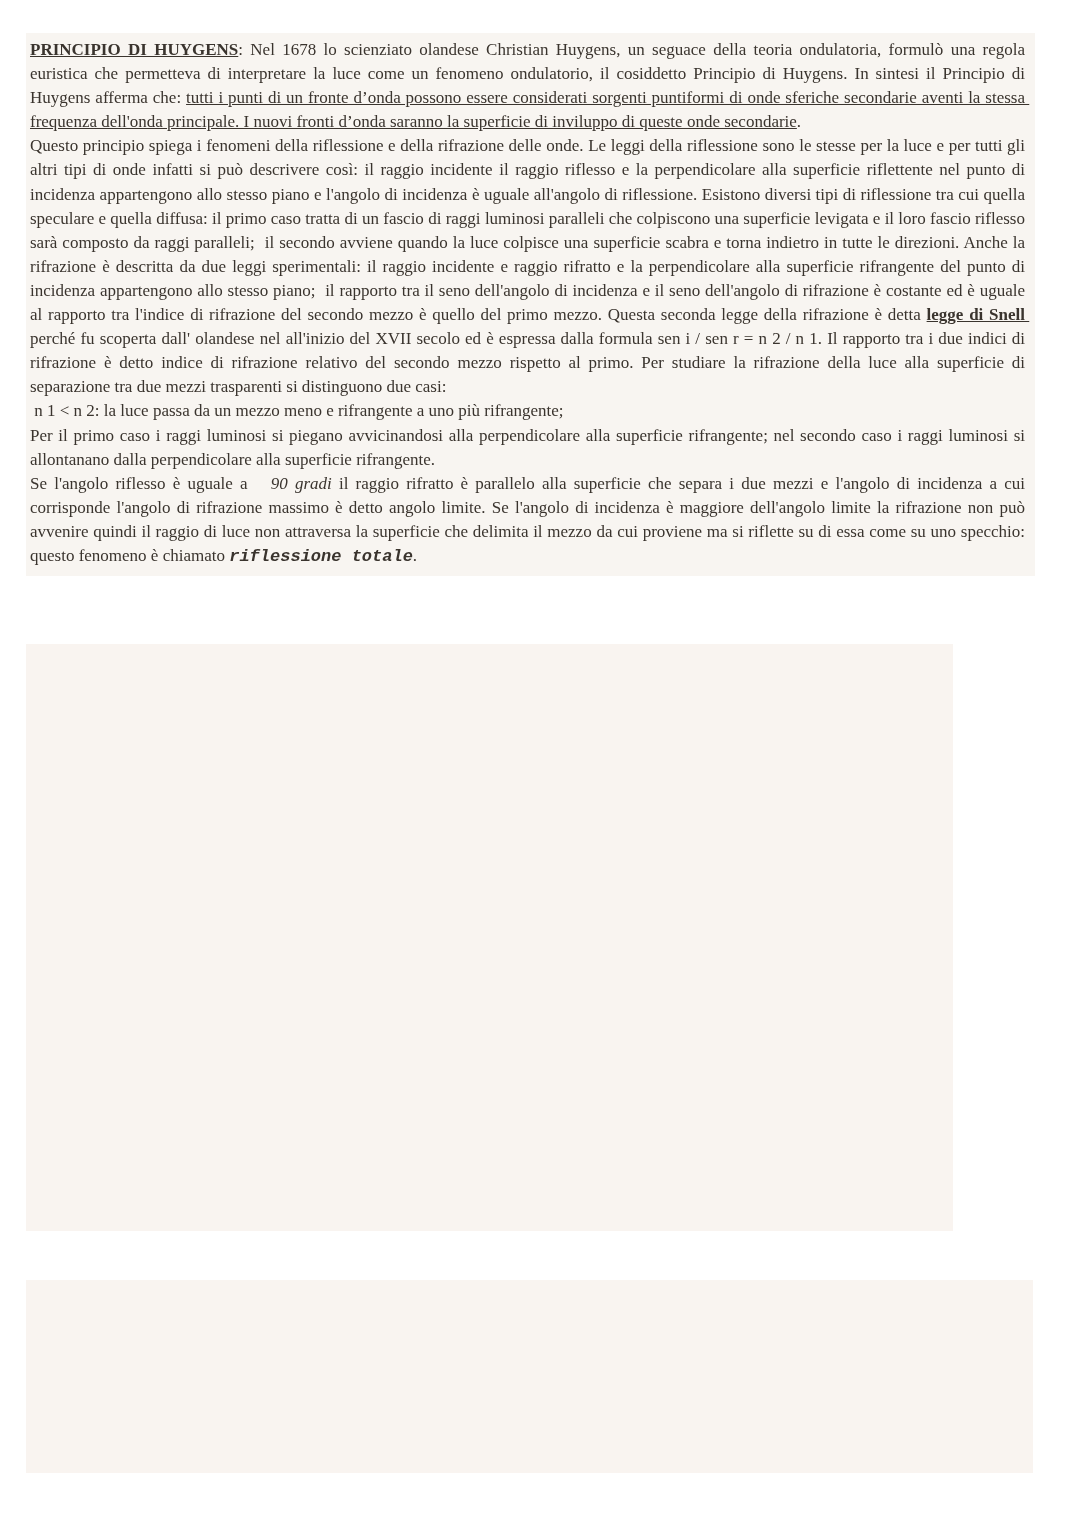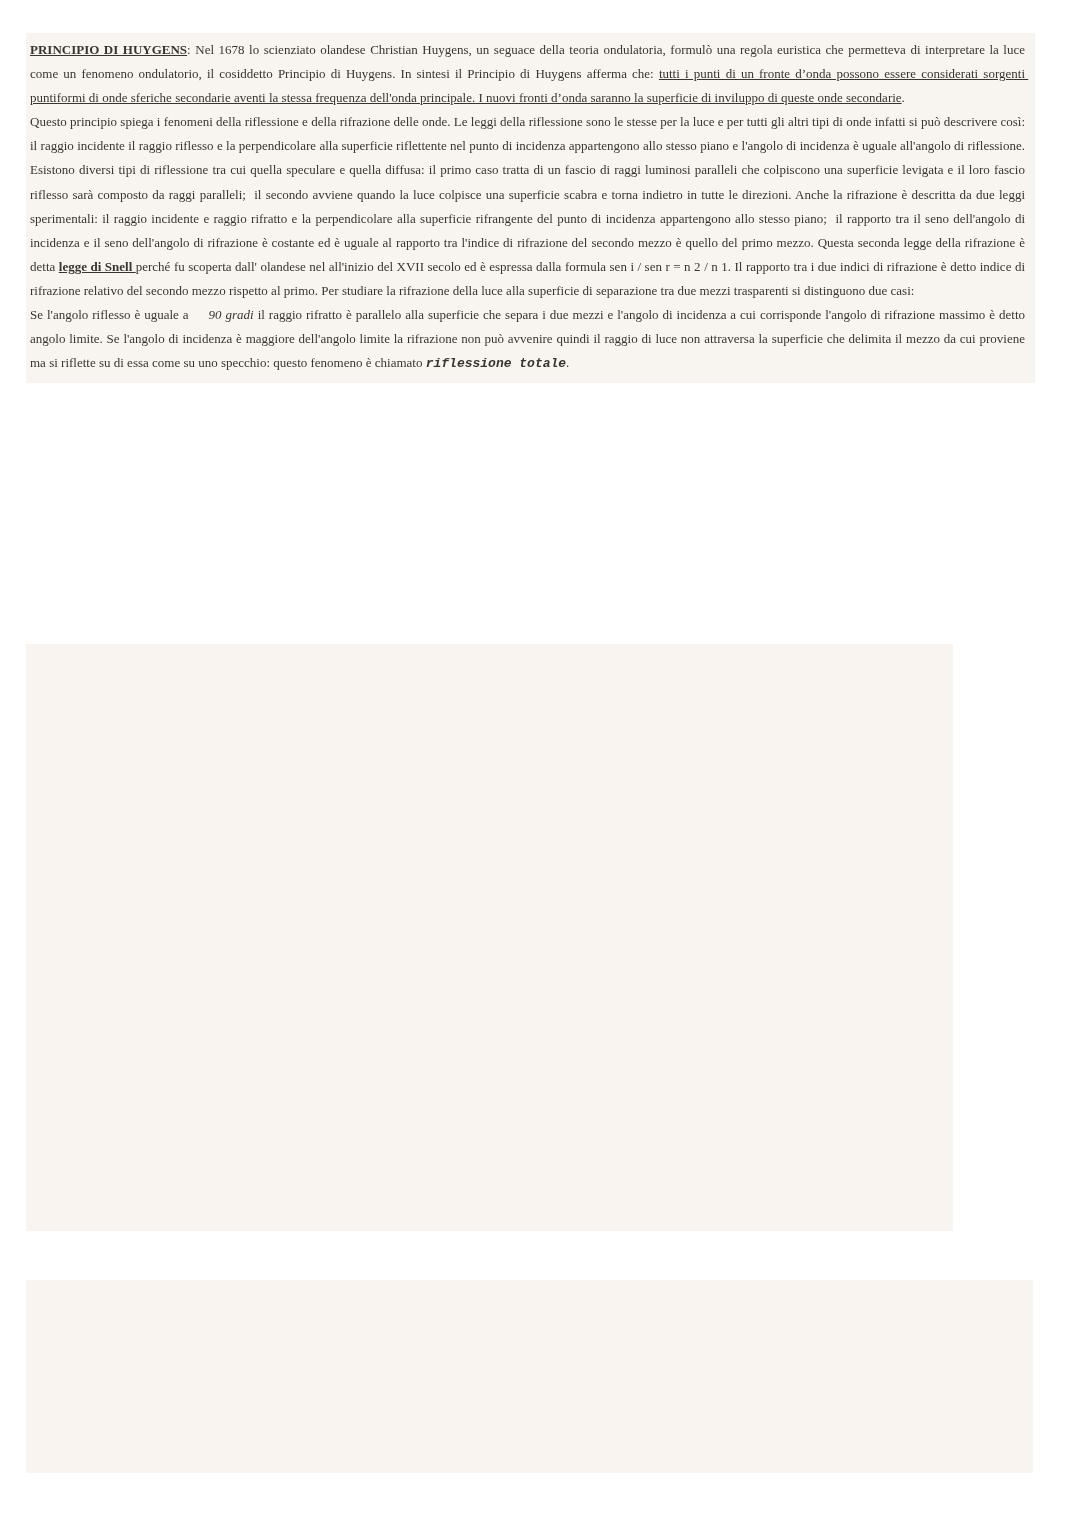--- a/index.html
+++ b/index.html
@@ -15,21 +15,21 @@
   .text-block {
     position: absolute;
     left: 26px;
     top: 33px;
     width: 1009px;
     box-sizing: border-box;
     padding: 5px 10px 7px 4px;
     background: #f8f5f1;
     color: #3a342e;
     font-family: "Liberation Serif", "DejaVu Serif", serif;
-    font-size: 13px;
+    font-size: 17px;
     line-height: 24.1px;
   }
 
   .para {
     margin: 0;
     text-align: justify;
     white-space: pre-wrap;
   }
 
   .run { font-weight: 400; font-style: normal; text-decoration: none; }
@@ -56,19 +56,21 @@
     height: 193px;
   }
 </style>
 </head>
 <body>
 
 <div class="page">
   <section class="text-block">
       <p class="para"><span class="run bu">PRINCIPIO DI HUYGENS</span><span class="run ">: Nel 1678 lo scienziato olandese Christian Huygens, un seguace della teoria ondulatoria, formulò una regola euristica che permetteva di interpretare la luce come un fenomeno ondulatorio, il cosiddetto Principio di Huygens. In sintesi il Principio di Huygens afferma che: </span><span class="run u">tutti i punti di un fronte d’onda possono essere considerati sorgenti puntiformi di onde sferiche secondarie aventi la stessa frequenza dell'onda principale. I nuovi fronti d’onda saranno la superficie di inviluppo di queste onde secondarie</span><span class="run ">.</span></p>
       <p class="para"><span class="run ">Questo principio spiega i fenomeni della riflessione e della rifrazione delle onde. Le leggi della </span><span class="run b">riflessione</span><span class="run "> sono le stesse per la luce e per tutti gli altri tipi di onde infatti si può descrivere così: il raggio incidente il raggio riflesso e la perpendicolare alla superficie riflettente nel punto di incidenza appartengono allo stesso piano e l'angolo di incidenza è uguale all'angolo di riflessione. Esistono diversi tipi di riflessione tra cui quella speculare e quella diffusa: il primo caso tratta di un fascio di raggi luminosi paralleli che colpiscono una superficie levigata e il loro fascio riflesso sarà composto da raggi paralleli;  il secondo avviene quando la luce colpisce una superficie scabra e torna indietro in tutte le direzioni. Anche la </span><span class="run b">rifrazione</span><span class="run "> è descritta da due leggi sperimentali: il raggio incidente e raggio rifratto e la perpendicolare alla superficie rifrangente del punto di incidenza appartengono allo stesso piano;  il rapporto tra il seno dell'angolo di incidenza e il seno dell'angolo di rifrazione è costante ed è uguale al rapporto tra l'indice di rifrazione del secondo mezzo è quello del primo mezzo. Questa seconda legge della rifrazione è detta </span><span class="run bu">legge di Snell </span><span class="run ">perché fu scoperta dall' olandese nel all'inizio del XVII secolo ed è espressa dalla formula </span><span class="run b">sen i / sen r = n 2 / n 1</span><span class="run ">. Il rapporto tra i due indici di rifrazione è detto indice di rifrazione relativo del secondo mezzo rispetto al primo. Per studiare la rifrazione della luce alla superficie di separazione tra due mezzi trasparenti si distinguono due casi:</span></p>
+      <p class="para"><span class="run "> n 1 &lt; n 2: la luce passa da un mezzo meno e rifrangente a uno più rifrangente;</span></p>
+      <p class="para"><span class="run ">Per il primo caso i raggi luminosi si piegano avvicinandosi alla perpendicolare alla superficie rifrangente; nel secondo caso i raggi luminosi si allontanano dalla perpendicolare alla superficie rifrangente.</span></p>
       <p class="para"><span class="run ">Se l'angolo riflesso è uguale a </span><span class="run i">90 gradi</span><span class="run "> il raggio rifratto è parallelo alla superficie che separa i due mezzi e l'angolo di incidenza a cui corrisponde l'angolo di rifrazione massimo è detto </span><span class="run b">angolo limite</span><span class="run ">. Se l'angolo di incidenza è maggiore dell'angolo limite la rifrazione non può avvenire quindi il raggio di luce non attraversa la superficie che delimita il mezzo da cui proviene ma si riflette su di essa come su uno specchio: questo fenomeno è chiamato </span><span class="run bi">riflessione totale</span><span class="run ">.</span></p>
     </section>
 
   <div class="placeholder placeholder-1"></div>
 
   <div class="placeholder placeholder-2"></div>
 </div>
 
 </body></html>

